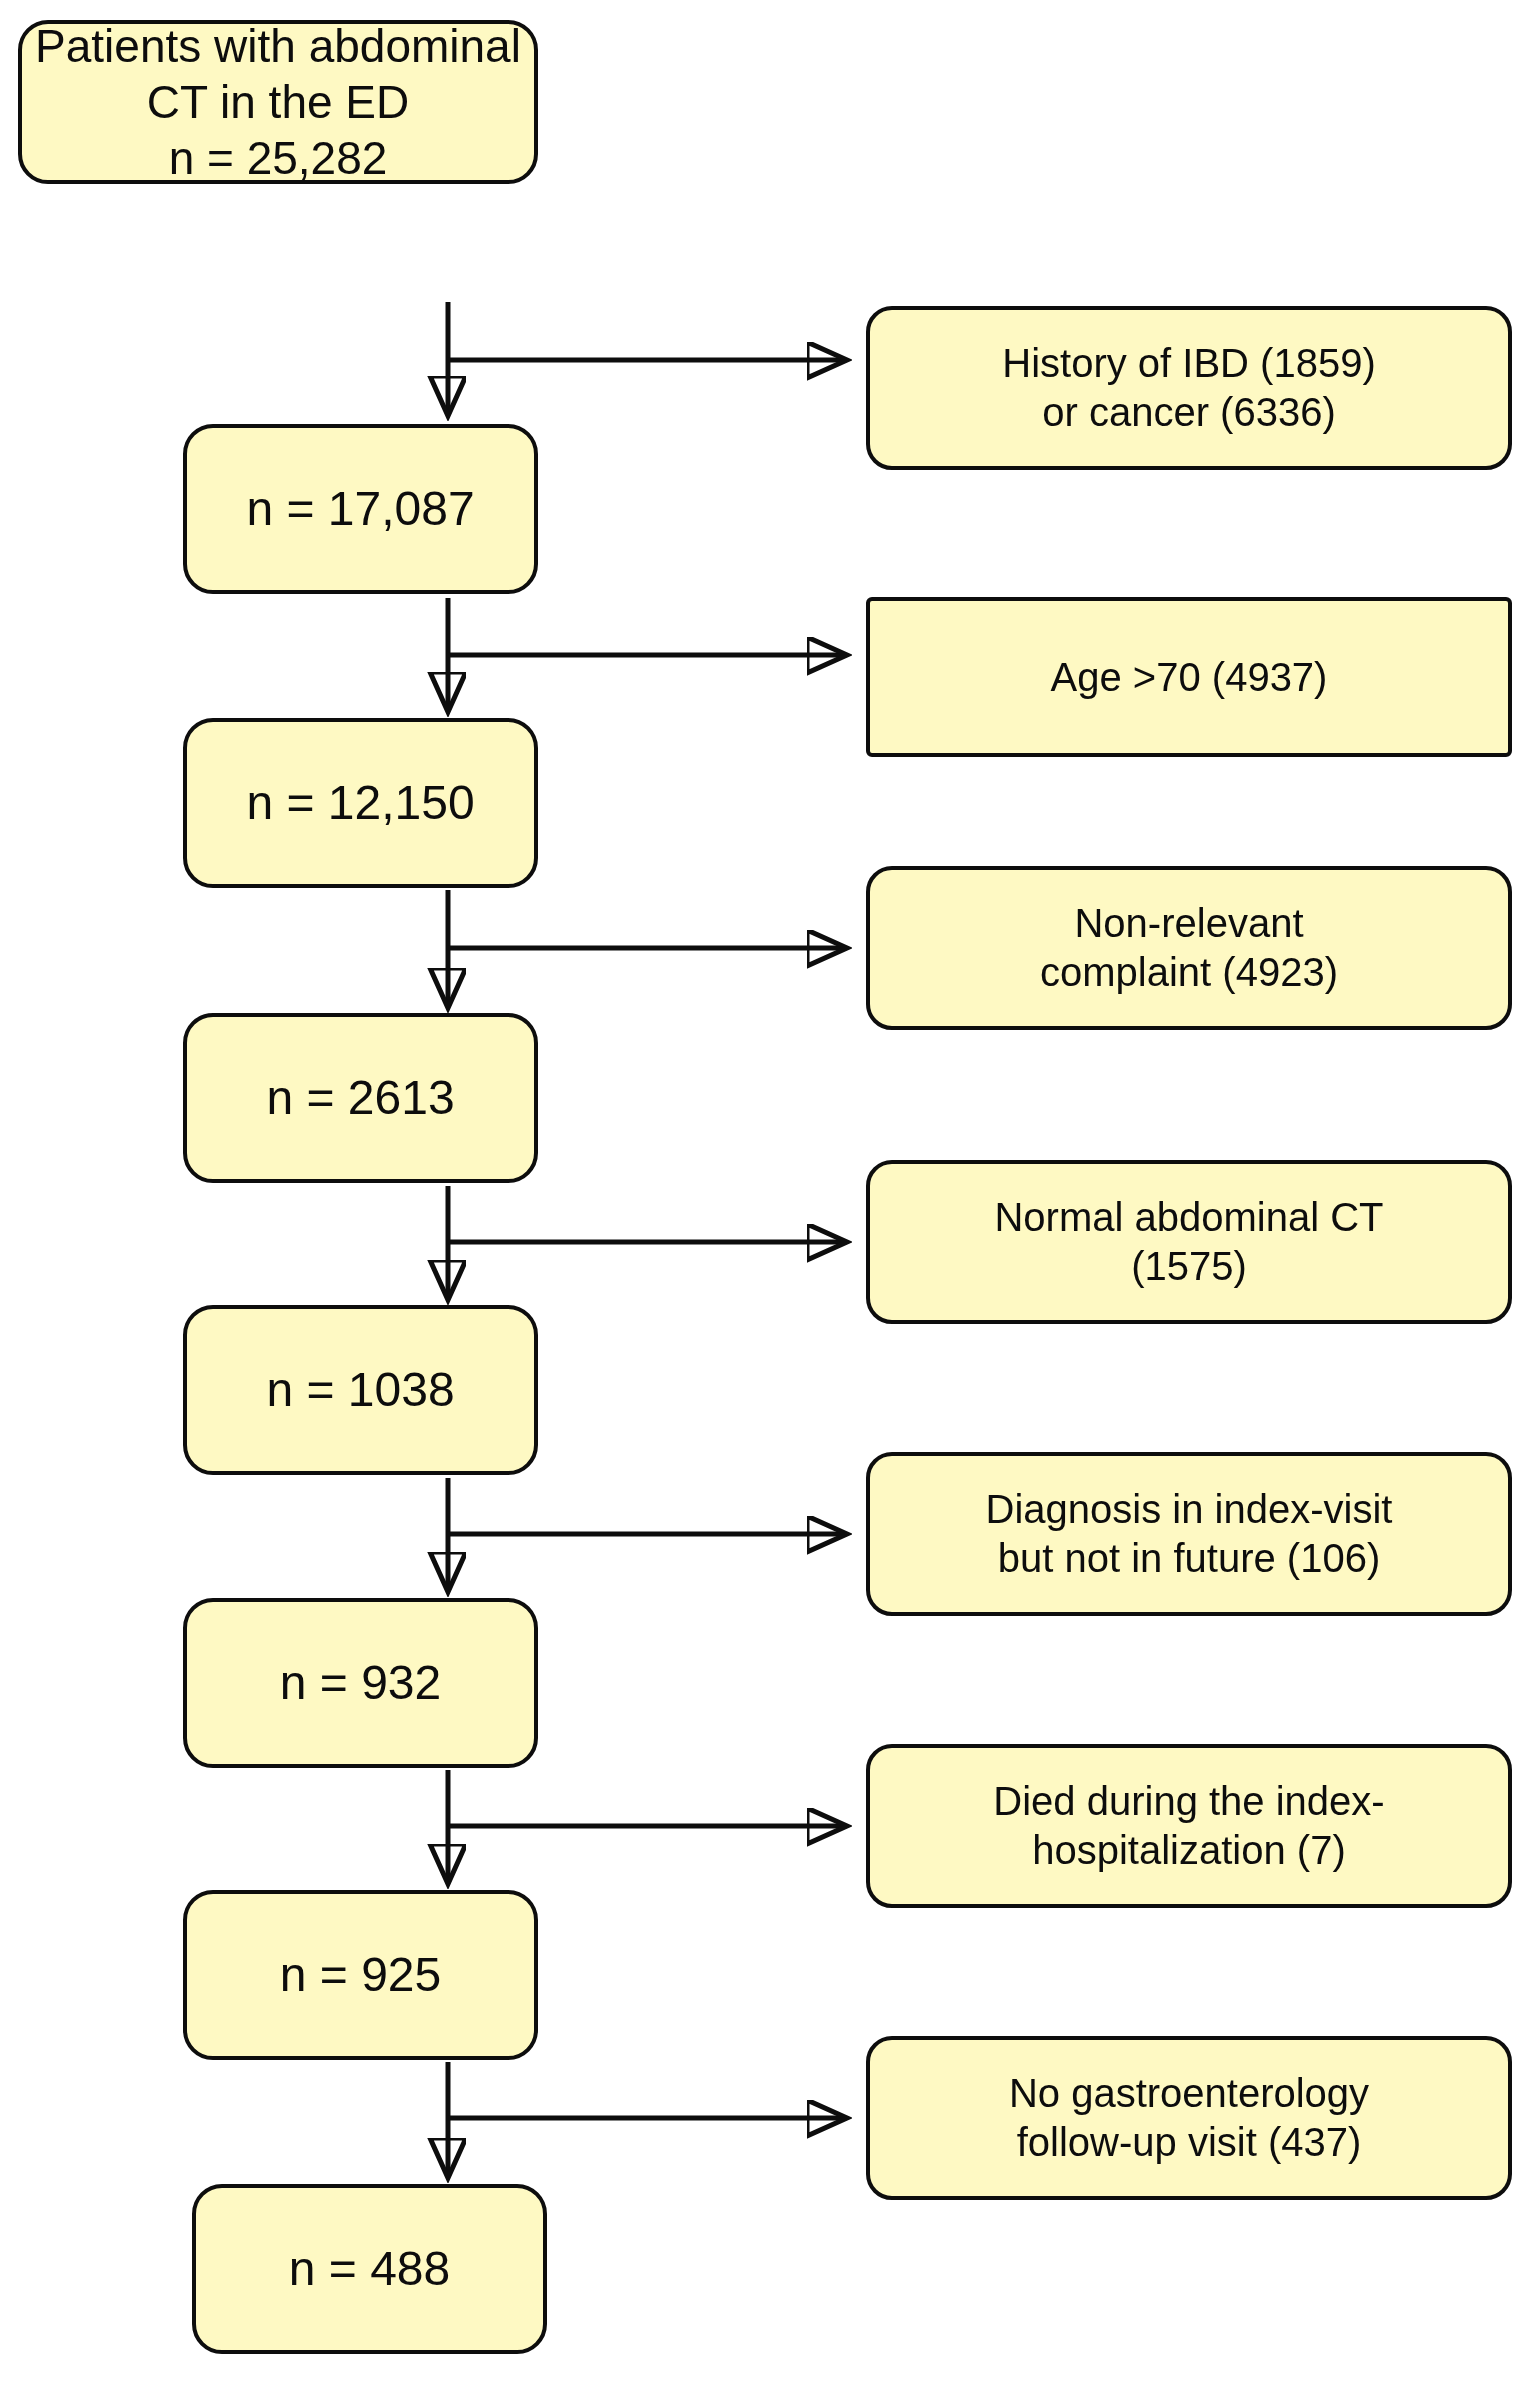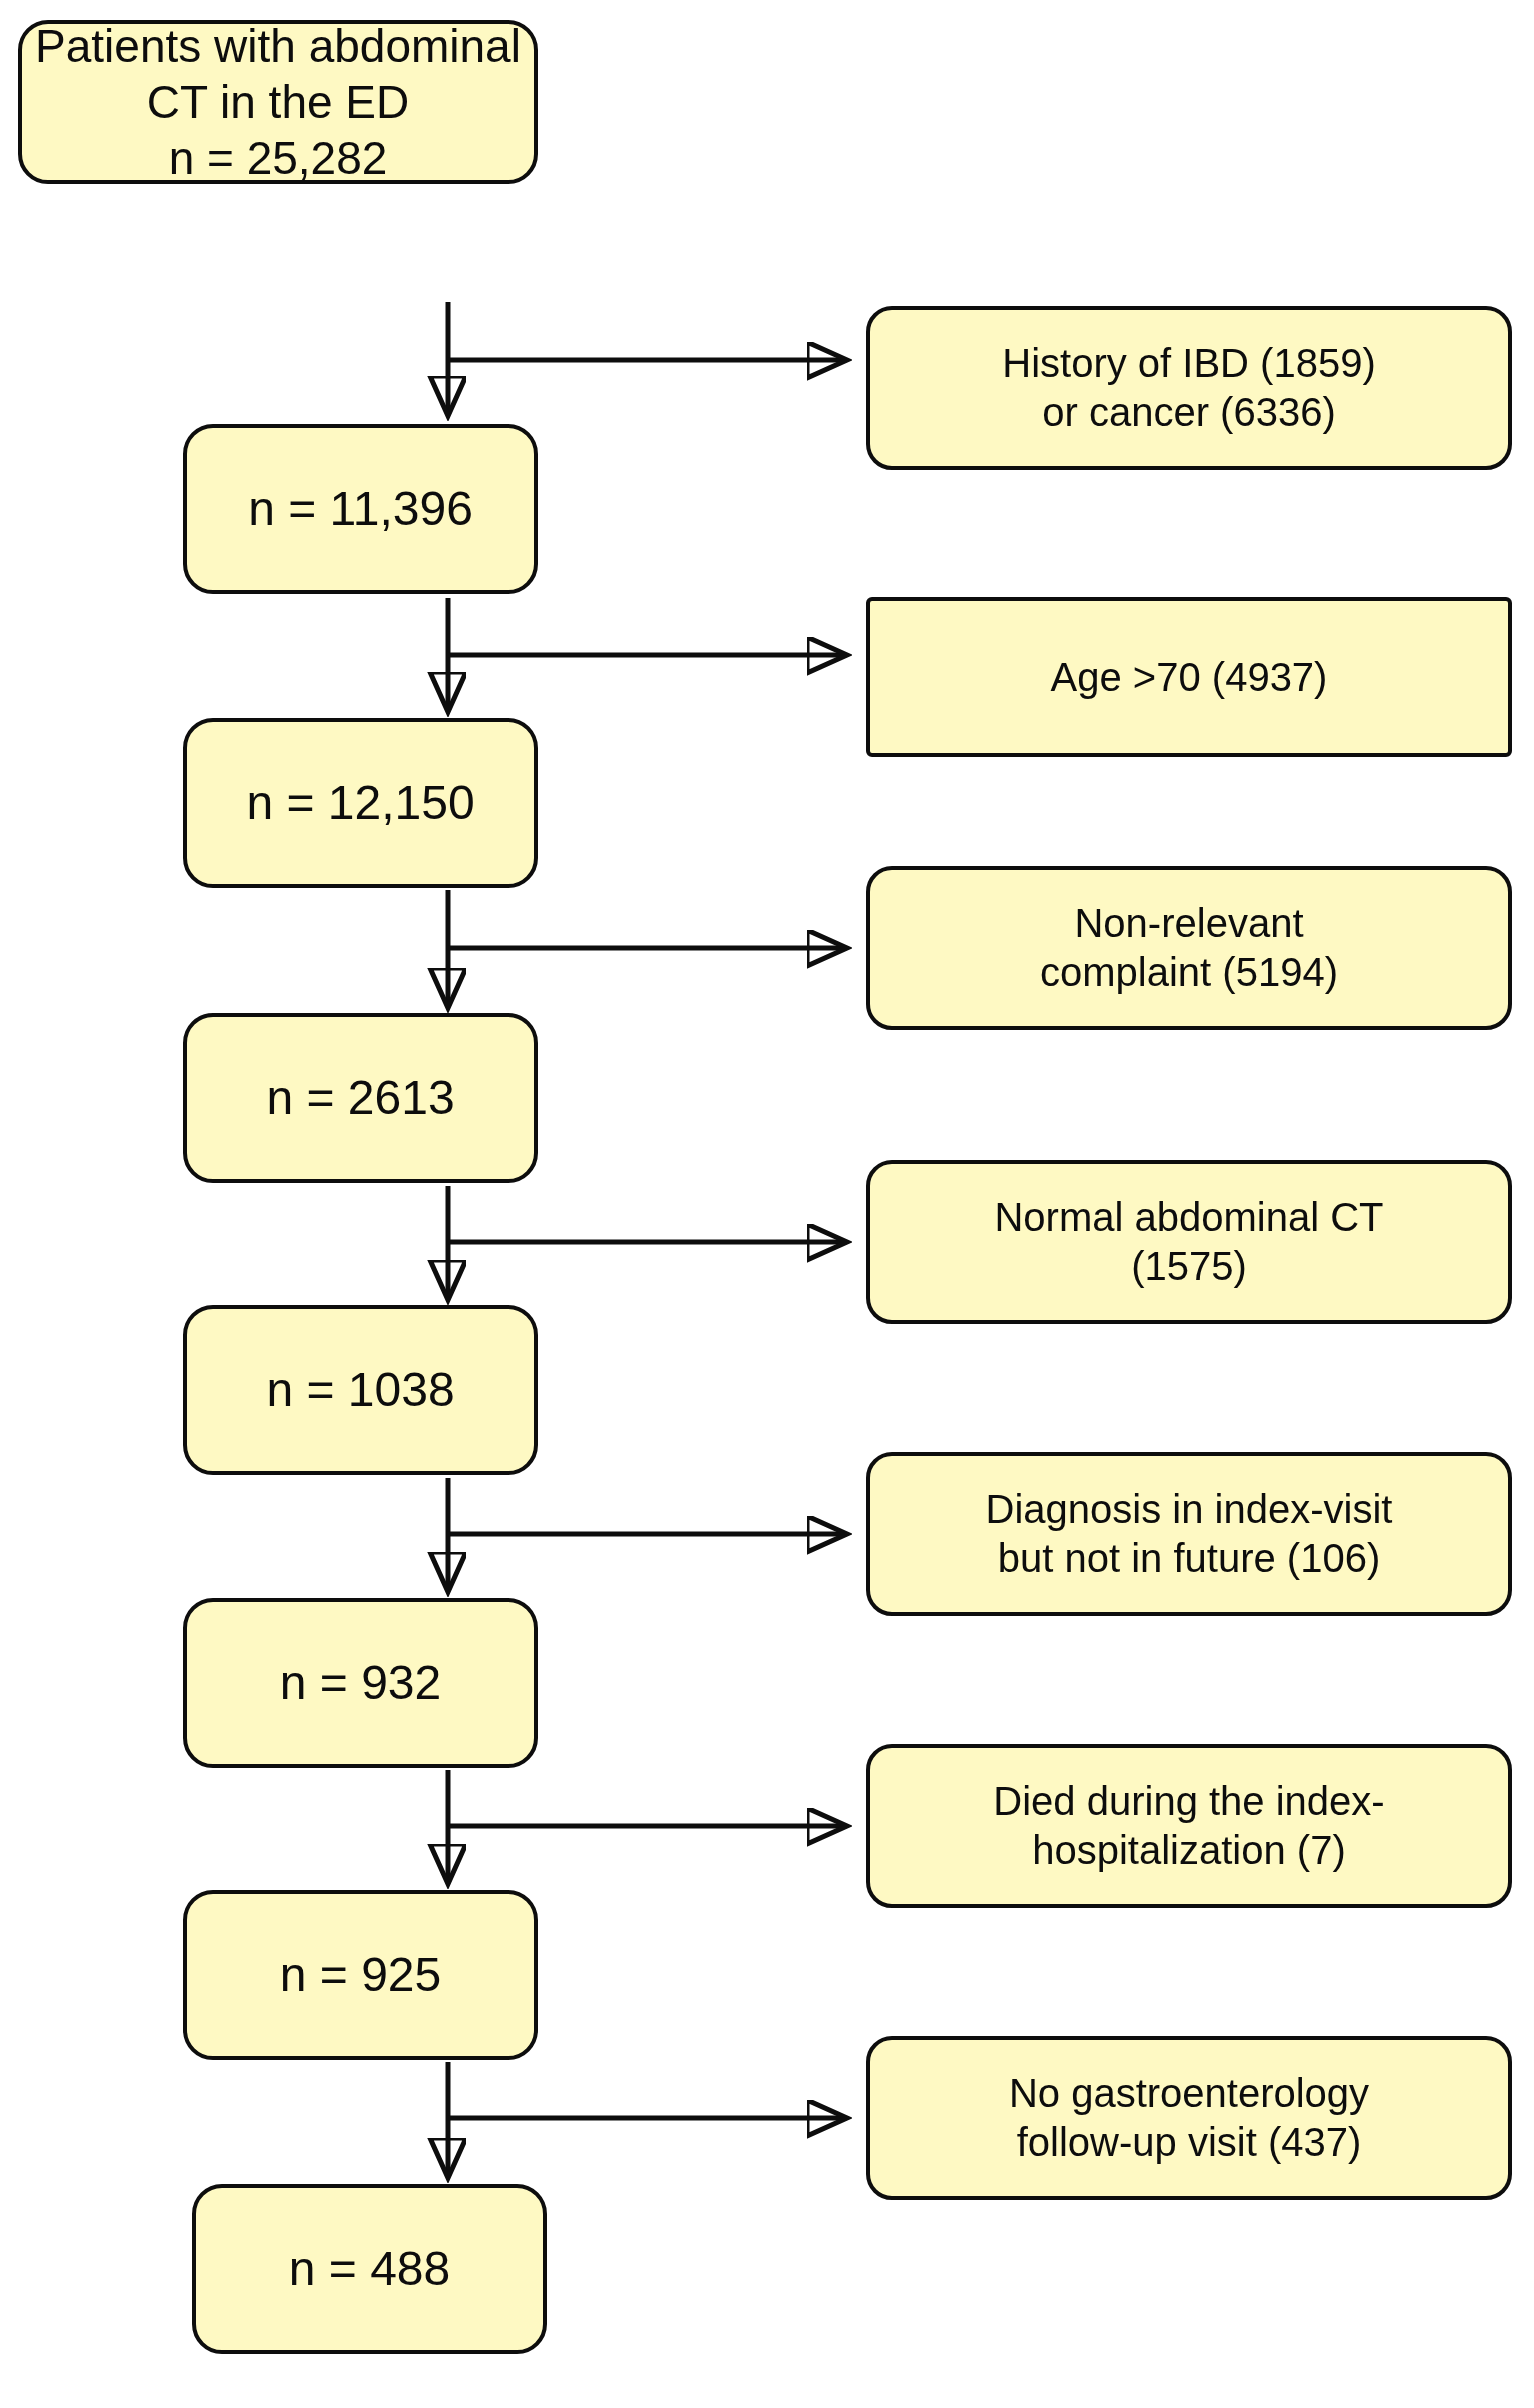--- a/index.html
+++ b/index.html
@@ -101,41 +101,41 @@
     <g>
       <line class="trunk" x1="448" y1="2062" x2="448" y2="2176" marker-end="url(#arrowhead)"></line>
       <line class="branch" x1="448" y1="2118" x2="845" y2="2118" marker-end="url(#arrowhead)"></line>
     </g>
   </svg>
 
   <div class="node node-main" style="left:18px; top:20px; width:520px; height:164px;">Patients with abdominal
 CT in the ED
 n = 25,282</div>
 
-  <div class="node node-count" style="left:183px; top:424px; width:355px; height:170px;">n = 11,396</div>
+  <div class="node node-count" style="left:183px; top:424px; width:355px; height:170px;">n = 17,087</div>
 
   <div class="node node-count" style="left:183px; top:718px; width:355px; height:170px;">n = 12,150</div>
 
   <div class="node node-count" style="left:183px; top:1013px; width:355px; height:170px;">n = 2613</div>
 
   <div class="node node-count" style="left:183px; top:1305px; width:355px; height:170px;">n = 1038</div>
 
   <div class="node node-count" style="left:183px; top:1598px; width:355px; height:170px;">n = 932</div>
 
   <div class="node node-count" style="left:183px; top:1890px; width:355px; height:170px;">n = 925</div>
 
   <div class="node node-count" style="left:183px; top:2184px; width:355px; height:170px;margin-left:9px;">n = 488</div>
 
   <div class="node node-excl" style="left:866px; top:278px; width:646px; height:164px;margin-top:28px;">History of IBD (1859)
 or cancer (6336)</div>
 
   <div class="node node-excl" style="left:866px; top:597px; width:646px; height:160px;border-radius:6px;">Age &gt;70 (4937)</div>
 
   <div class="node node-excl" style="left:866px; top:866px; width:646px; height:164px;">Non-relevant
-complaint (5194)</div>
+complaint (4923)</div>
 
   <div class="node node-excl" style="left:866px; top:1160px; width:646px; height:164px;">Normal abdominal CT
 (1575)</div>
 
   <div class="node node-excl" style="left:866px; top:1452px; width:646px; height:164px;">Diagnosis in index-visit
 but not in future (106)</div>
 
   <div class="node node-excl" style="left:866px; top:1744px; width:646px; height:164px;">Died during the index-
 hospitalization (7)</div>
 

